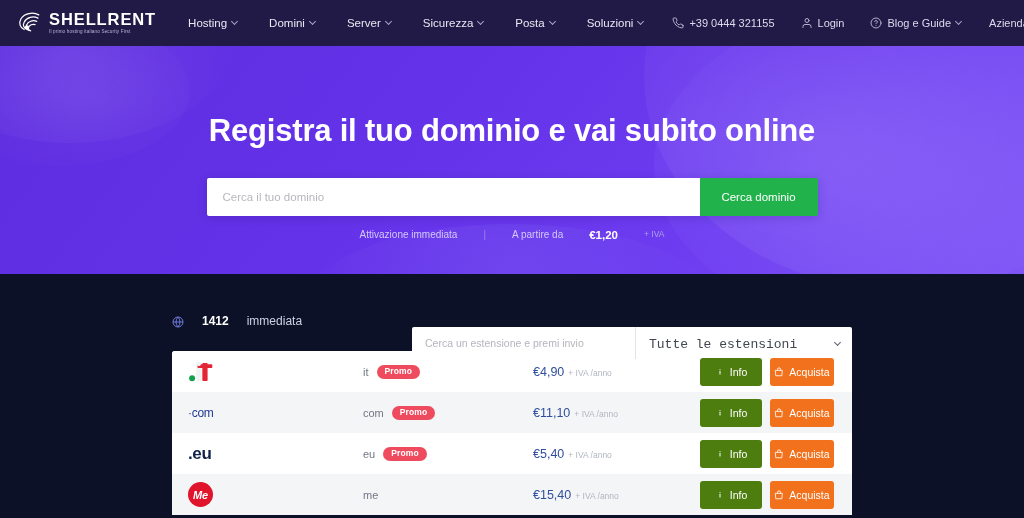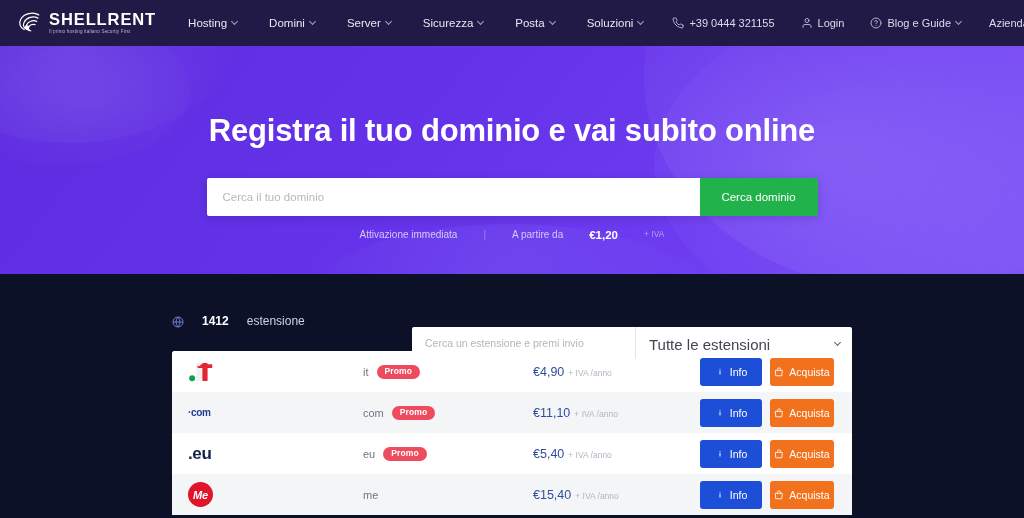--- a/index.html
+++ b/index.html
@@ -233,22 +233,22 @@
   }
   .ext-select {
     width: 100%;
     height: 100%;
     border: 0;
     outline: 0;
     background: transparent;
     appearance: none;
     -webkit-appearance: none;
     padding: 3px 24px 0 13px;
-    font-family: Liberation Sans, sans-serif;
-    font-size: 15px;
+    font-family: Liberation Mono, monospace;
+    font-size: 13px;
     color: #41464f;
     cursor: pointer;
   }
   .select-caret {
     position: absolute;
     right: 10px;
     width: 7px; height: 7px;
     pointer-events: none;
   }
   .select-caret::after {
@@ -279,21 +279,21 @@
   .ext-row.alt { background: #f4f5f7; }
 
   .col-logo { flex: 0 0 175px; display: flex; align-items: center; }
   .col-name { flex: 0 0 170px; display: flex; align-items: center; gap: 8px; font-size: 11px; color: #707683; }
   .col-price { flex: 1 1 auto; display: flex; align-items: baseline; gap: 4px; }
   .col-actions { flex: 0 0 161px; display: flex; align-items: center; gap: 8px; justify-content: flex-end; }
 
   .tld-logo { height: 24px; display: flex; align-items: center; }
   .tld-it { width: 28px; height: 24px; display: block; }
   .tld-com {
-    font-size: 10px; font-weight: 700;
+    font-size: 12px; font-weight: 400;
     color: #1f3a93; letter-spacing: -0.3px;
   }
   .tld-eu { font-size: 17px; font-weight: 700; color: #13224a; letter-spacing: -0.4px; text-align: center; }
   .tld-me {
     width: 25px; height: 25px; border-radius: 50%;
     background: #e0142b;
     color: #fff;
     font-size: 11px;
     font-weight: 700;
     font-style: italic;
@@ -322,21 +322,21 @@
     gap: 5px;
     height: 28px;
     border: 0;
     border-radius: 3px;
     font-family: inherit;
     font-size: 10.5px;
     color: #ffffff;
     cursor: pointer;
     padding: 0 10px;
   }
-  .btn-info { background: #1d4ed8; width: 62px; }
+  .btn-info { background: #4d7c0f; width: 62px; }
   .btn-buy { background: #f2711c; width: 64px; }
   .btn svg { width: 10px; height: 10px; display: block; }
 </style>
 </head>
 <body>
 
 <header class="navbar">
 
   <div class="brand">
     <span>
@@ -454,21 +454,21 @@
   <div class="ext-controls">
     <div class="ext-count">
       <span>
         <svg class="globe-icon" viewBox="0 0 24 24" fill="none" stroke="#6f7bd6" stroke-width="2">
           <circle cx="12" cy="12" r="10"></circle>
           <line x1="2" y1="12" x2="22" y2="12"></line>
           <path d="M12 2a15.3 15.3 0 0 1 4 10 15.3 15.3 0 0 1-4 10 15.3 15.3 0 0 1-4-10 15.3 15.3 0 0 1 4-10z"></path>
         </svg>
       </span>
       <b>1412</b>
-      <span>estensione</span>
+      <span>immediata</span>
     </div>
 
     <div class="ext-filters">
       <input class="ext-search" type="text" placeholder="Cerca un estensione e premi invio" style="">
       <div class="ext-select-wrap">
         <select class="ext-select">
           <option>Tutte le estensioni</option>
         </select>
         <span class="select-caret"></span>
       </div>

